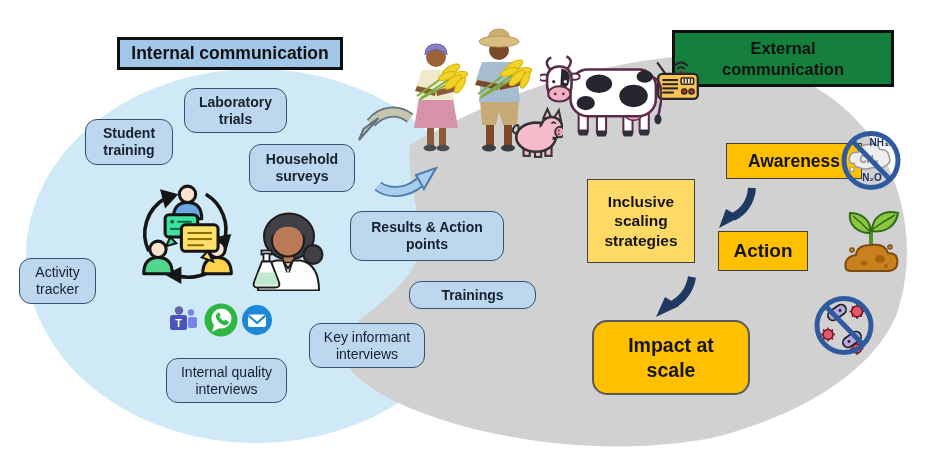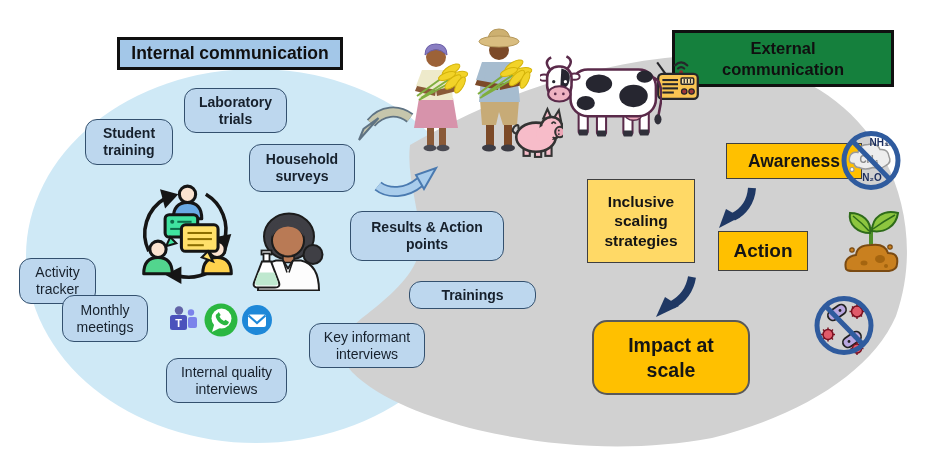--- a/index.html
+++ b/index.html
@@ -60,23 +60,20 @@
     <span>Laboratory trials</span>
     </div>
   <div class="note bold" style="left:85px;top:119px;width:88px;height:46px;">
     <span>Student training</span>
     </div>
   <div class="note bold" style="left:249px;top:144px;width:106px;height:48px;">
     <span>Household surveys</span>
     </div>
   <div class="note" style="left:19px;top:218px;width:77px;height:46px;margin-top:40px;">
     <span>Activity tracker</span>
-    </div>
-  <div class="note" style="left:62px;top:295px;width:86px;height:47px;">
-    <span>Monthly meetings</span>
     </div>
   <div class="note" style="left:166px;top:358px;width:121px;height:45px;">
     <span>Internal quality interviews</span>
     </div>
   <div class="note bold" style="left:350px;top:211px;width:154px;height:50px;">
     <span>Results &amp; Action points</span>
     </div>
   <div class="note bold" style="left:409px;top:281px;width:127px;height:28px;">
     <span>Trainings</span>
     </div>

